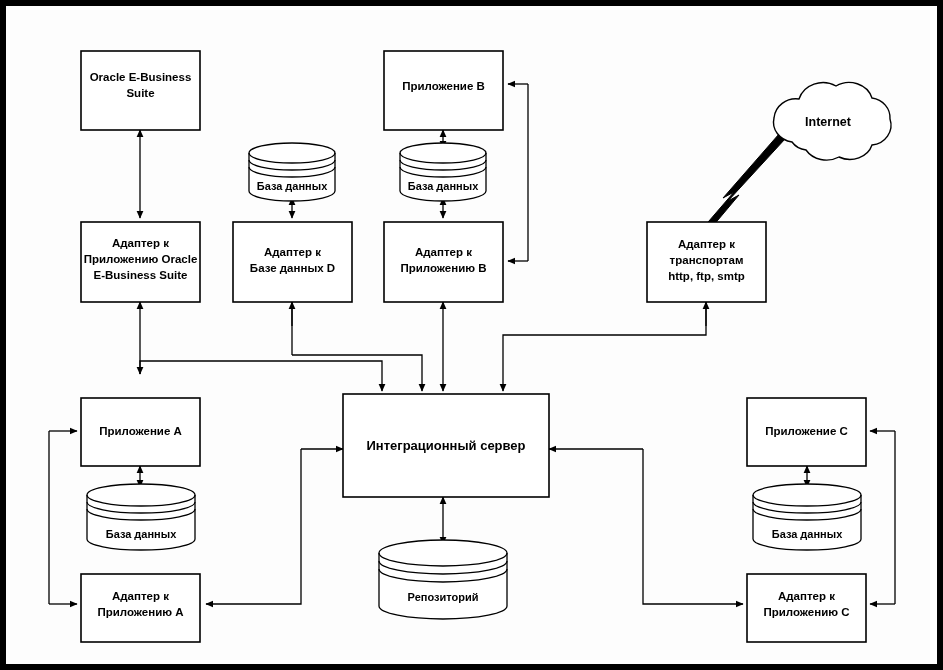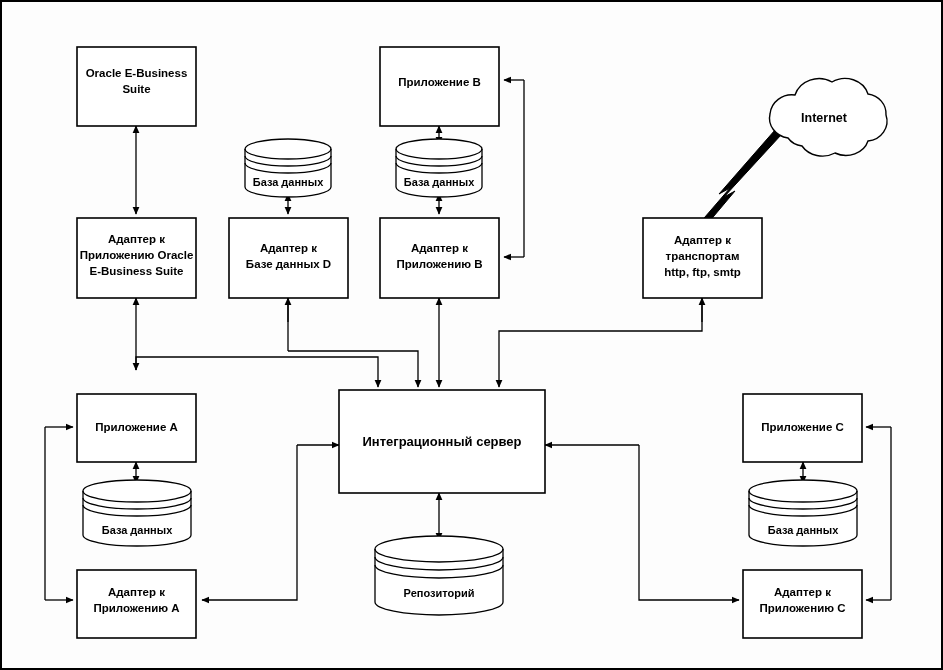--- a/index.html
+++ b/index.html
@@ -5,21 +5,21 @@
   html, body {
     margin: 0;
     padding: 0;
     background: #ffffff;
   }
   #canvas {
     position: relative;
     width: 943px;
     height: 670px;
     background: #fdfdfd;
-    border: 2px solid #000000;
+    border: 6px solid #000000;
     box-sizing: border-box;
     overflow: hidden;
     font-family: "Liberation Sans", "DejaVu Sans", sans-serif;
   }
   svg#diagram {
     position: absolute;
     left: 0;
     top: 0;
     width: 943px;
     height: 670px;

